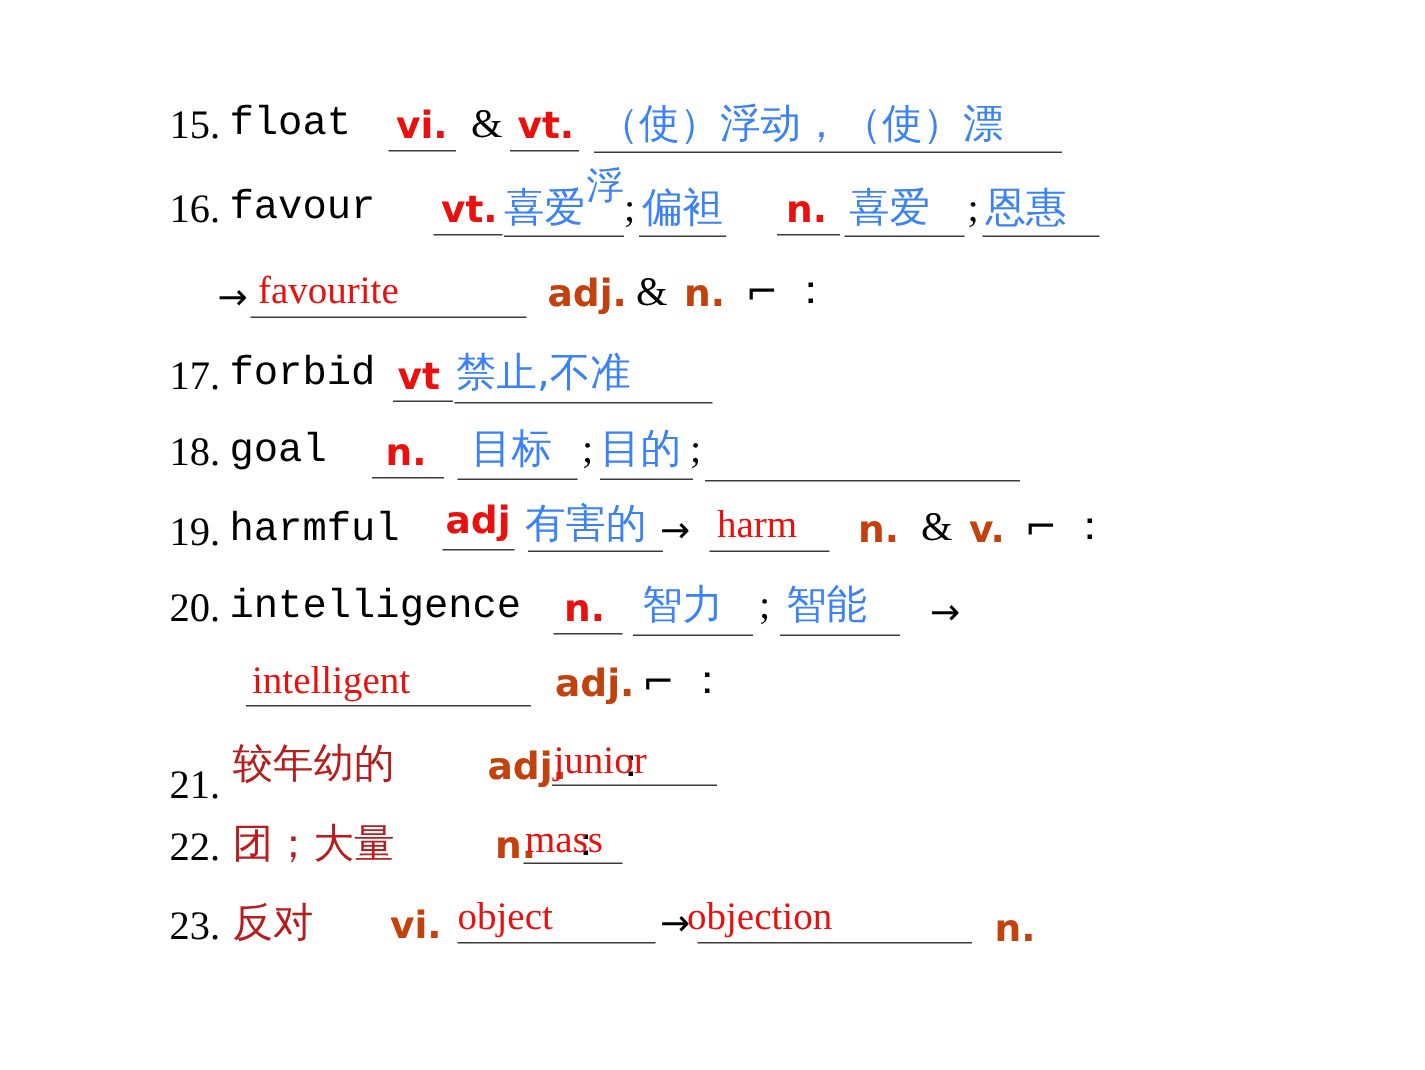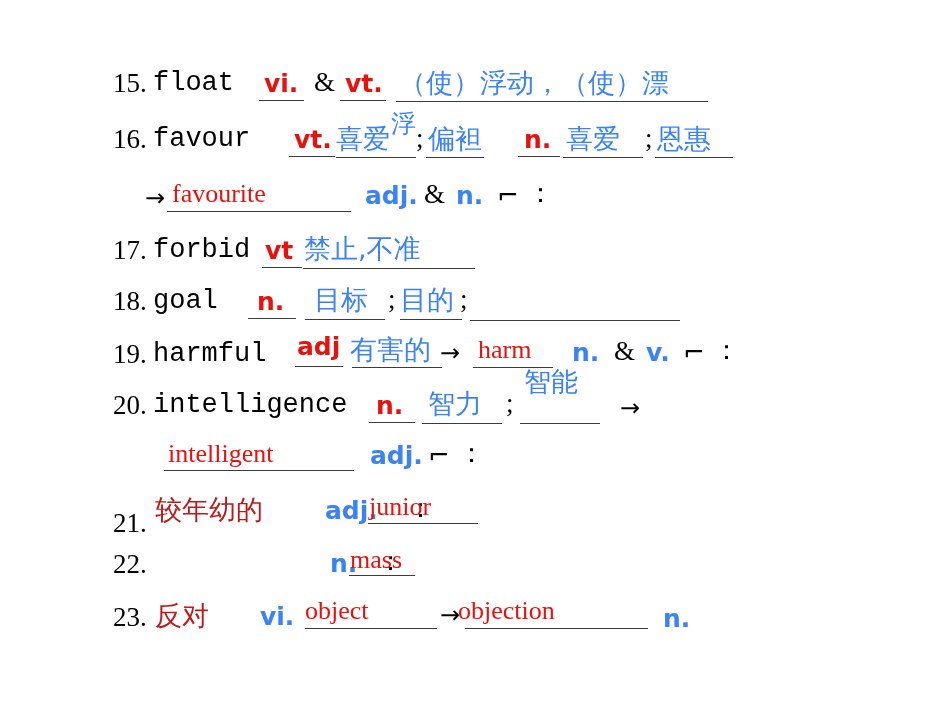--- a/index.html
+++ b/index.html
@@ -38,21 +38,21 @@
   }
   .cnblk {                  
     font-family: "DejaVu Sans", sans-serif;
     font-size: 27px;
     color: #b91c1c;
   }
   .posblk {                 
     font-family: "DejaVu Sans", sans-serif;
     font-weight: bold;
     font-size: 25px;
-    color: #3b82f6;
+    color: #c2410c;
   }
   .punct {                  
     font-family: "Liberation Serif", serif;
     font-size: 27px;
     color: #000000;
   }
   .posred {                 
     font-family: "DejaVu Sans", sans-serif;
     font-weight: bold;
     font-size: 25px;
@@ -166,38 +166,39 @@
   <span class="run corner" style="left:683px; top:339px;">⌐</span>
   <span class="run punct" style="left:713px; top:337px;">：</span>
 
   <span class="run num" style="left:113px; top:392px;">20.</span>
   <span class="run word" style="left:153px; top:392px;">intelligence</span>
   <span class="run posred" style="left:376px; top:393px;">n.</span>
   <div class="rule" style="left:369px; top:422px; width:46px;"></div>
   <span class="run cnred" style="left:428px; top:390px;">智力</span>
   <div class="rule" style="left:422px; top:423px; width:80px;"></div>
   <span class="run punct" style="left:506px; top:390px;">;</span>
-  <span class="run cnred" style="left:524px; top:368px;">智能</span>
+  <span class="run cnred" style="left:524px; top:390px;">智能</span>
   <div class="rule" style="left:520px; top:423px; width:80px;"></div>
   <span class="run arrow" style="left:620px; top:396px;">→</span>
 
   <span class="run enred srf" style="left:168px; top:441px;">intelligent</span>
   <div class="rule" style="left:164px; top:470px; width:190px;"></div>
   <span class="run posblk" style="left:370px; top:443px;">adj.</span>
   <span class="run corner" style="left:428px; top:442px;">⌐</span>
   <span class="run punct" style="left:458px; top:440px;">：</span>
 
   <span class="run num" style="left:113px; top:510px;">21.</span>
   <span class="run cnblk" style="left:155px; top:496px;">较年幼的</span>
   <span class="run posblk" style="left:325px; top:498px;">adj.</span>
   <span class="run punct" style="left:407px; top:495px;">：</span>
   <span class="run enred srf" style="left:369px; top:494px;">junior</span>
   <div class="rule thin" style="left:368px; top:523px; width:110px;"></div>
 
   <span class="run num" style="left:113px; top:551px;">22.</span>
+  <span class="run cnblk" style="left:155px; top:549px;">团；大量</span>
   <span class="run posblk" style="left:330px; top:551px;">n.</span>
   <span class="run punct" style="left:377px; top:548px;">：</span>
   <span class="run enred srf" style="left:350px; top:547px;">mass</span>
   <div class="rule thin" style="left:349px; top:575px; width:66px;"></div>
 
   <span class="run num" style="left:113px; top:604px;">23.</span>
   <span class="run cnblk" style="left:155px; top:602px;">反对</span>
   <span class="run posblk" style="left:260px; top:604px;">vi.</span>
   <span class="run enred srf" style="left:305px; top:598px;">object</span>
   <div class="rule thin" style="left:305px; top:628px; width:132px;"></div>

